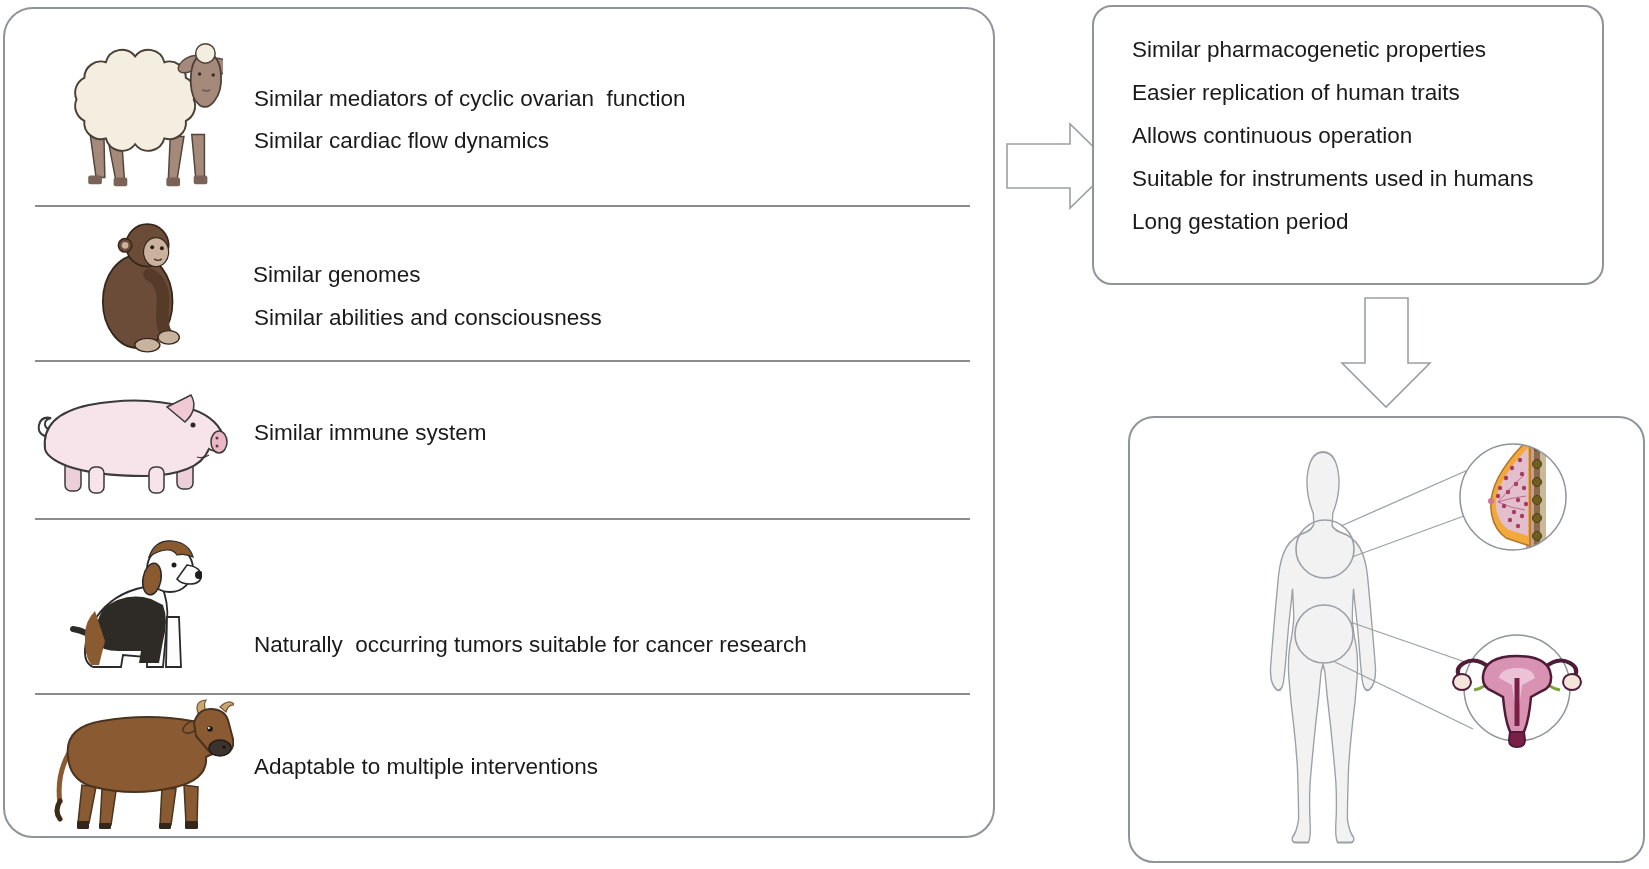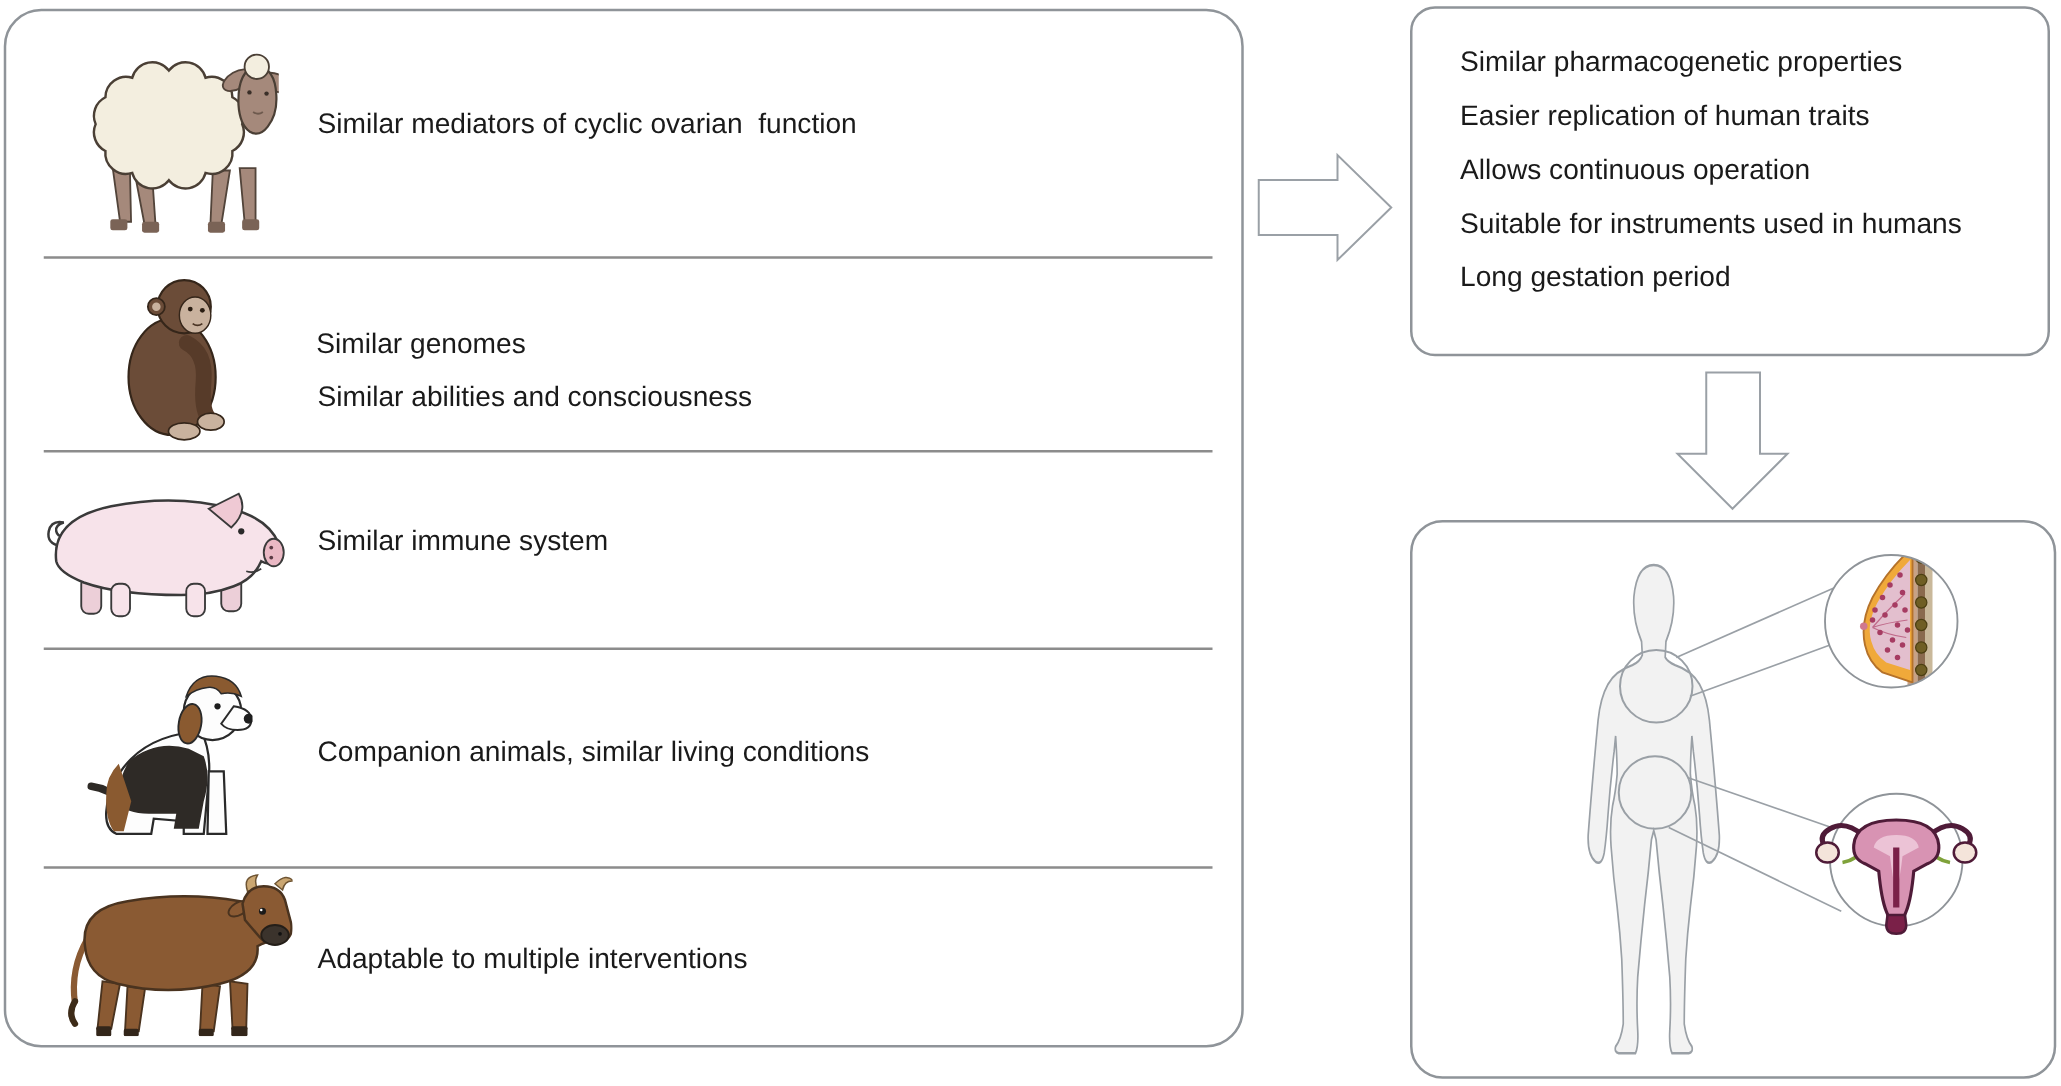--- a/index.html
+++ b/index.html
@@ -1,20 +1,20 @@
 <!DOCTYPE html>
 <html style="--box_border: #8f9499; --divider: #8c8c8c; --text: #1a1a1a; --arrow_outline: #9aa0a6; --human_fill: #f2f2f2; --human_stroke: #9aa0a6; --sheep_wool: #f3eedf; --sheep_skin: #a5897b; --monkey_fur: #6b4c38; --monkey_face: #c9b29e; --pig_skin: #f7e3ea; --pig_snout: #eab8c4; --dog_coat: #fdfdfd; --dog_patch_brown: #8a5a30; --dog_patch_black: #2e2a26; --cow_hide: #8a5a33; --breast_fat: #f0a93a; --breast_gland: #e3bfce; --breast_lobule: #a63c62; --uterus_pink: #d893b3; --uterus_dark: #7a2048; --ovary: #f4e4da; --ligament_green: #7fa23a;"><head>
 <meta charset="utf-8">
 <style>
   html,body{margin:0;padding:0;background:#ffffff;}
   .canvas{position:relative;width:1649px;height:869px;background:#fff;overflow:hidden;
           font-family:"Liberation Sans", sans-serif;color:var(--text,#1a1a1a);}
   .panel{position:absolute;background:#fff;border:2px solid var(--box_border,#8f9499);box-sizing:border-box;}
   .left-panel{left:3px;top:7px;width:992px;height:831px;border-radius:30px;padding-left:12px;}
-  .top-right-panel{left:1128px;top:5px;width:512px;height:280px;border-radius:20px;}
+  .top-right-panel{left:1092px;top:5px;width:512px;height:280px;border-radius:20px;}
   .bottom-right-panel{left:1128px;top:416px;width:517px;height:447px;border-radius:26px;}
   .txt{position:absolute;font-size:22.5px;line-height:28px;white-space:pre;transform:translateY(-50%);
        letter-spacing:0px;color:var(--text,#1a1a1a);}
   .divider{position:absolute;left:30px;width:935px;height:0;border-top:2px solid var(--divider,#8c8c8c);}
   .abs{position:absolute;}
   svg{display:block;}
 </style>
 </head>
 <body>
 
@@ -43,20 +43,21 @@
       <path style="fill:var(--sheep_wool,#f3eedf)" stroke="#4a3f35" stroke-width="2" d="M140,72 A17,17 0 0 1 132,94 A17,17 0 0 1 110,112 A17,17 0 0 1 80,118 A17,17 0 0 1 50,112 A17,17 0 0 1 28,94 A17,17 0 0 1 20,72 A17,17 0 0 1 28,50 A17,17 0 0 1 50,34 A17,17 0 0 1 80,28 A17,17 0 0 1 110,34 A17,17 0 0 1 132,50 A17,17 0 0 1 140,72 Z"></path>
       <ellipse cx="136" cy="36" rx="13" ry="7" transform="rotate(-30 136 36)" style="fill:var(--sheep_skin,#a5897b)" stroke="#52443a" stroke-width="1.5"></ellipse>
       <ellipse cx="168" cy="38" rx="13" ry="7" transform="rotate(22 168 38)" style="fill:var(--sheep_skin,#a5897b)" stroke="#52443a" stroke-width="1.5"></ellipse>
       <path d="M152,24 q15,2 16,24 q1,16 -7,26 q-7,9 -15,4 q-8,-6 -9,-22 q-1,-28 15,-32 z" style="fill:var(--sheep_skin,#a5897b)" stroke="#4a3f35" stroke-width="1.8"></path>
       <circle cx="146" cy="46" r="1.8" fill="#3a2f28"></circle>
         <circle cx="160" cy="47" r="1.8" fill="#3a2f28"></circle>
       <path d="M149,62 q4,3 8,0" stroke="#6e5a4e" stroke-width="1.5" fill="none"></path>
       <circle cx="152" cy="25" r="10" style="fill:var(--sheep_wool,#f3eedf)" stroke="#4a3f35" stroke-width="1.5"></circle>
     </svg>
     <div class="txt" style="left:249px;top:90px">Similar mediators of cyclic ovarian  function</div>
+    <div class="txt" style="left:249px;top:132px">Similar cardiac flow dynamics</div>
 
     <svg class="abs" style="left:92px;top:205px" width="92" height="145" viewBox="0 0 95 145">
       <ellipse cx="42" cy="88" rx="36" ry="48" style="fill:var(--monkey_fur,#6b4c38)" stroke="#35261a" stroke-width="1.8"></ellipse>
       <circle cx="52" cy="30" r="22" style="fill:var(--monkey_fur,#6b4c38)" stroke="#35261a" stroke-width="1.8"></circle>
       <circle cx="29" cy="30" r="7" style="fill:var(--monkey_fur,#6b4c38)" stroke="#35261a" stroke-width="1.5"></circle>
       <circle cx="29" cy="30" r="3.5" style="fill:var(--monkey_face,#c9b29e)"></circle>
       <ellipse cx="61" cy="37" rx="13" ry="15" style="fill:var(--monkey_face,#c9b29e)" stroke="#35261a" stroke-width="1.2"></ellipse>
       <circle cx="57" cy="32" r="2" fill="#2a1d12"></circle>
         <circle cx="67" cy="33" r="2" fill="#2a1d12"></circle>
       <path d="M59,44 q4,3 8,0" stroke="#4a3424" stroke-width="1.4" fill="none"></path>
@@ -89,21 +90,21 @@
       <path d="M100,92 L99,142 L114,142 L112,92 Z" style="fill:var(--dog_coat,#fdfdfd)" stroke="#2a2a2a" stroke-width="1.8"></path>
       <path d="M36,84 q22,-18 48,-10 l12,6 q6,16 0,36 l-4,22 -20,0 2,-12 -22,0 q-18,0 -26,-10 q2,-18 10,-32 z" style="fill:var(--dog_patch_black,#2e2a26)"></path>
       <path d="M18,110 q0,-14 10,-24 l10,30 -6,24 -8,0 q-7,-10 -6,-30 z" style="fill:var(--dog_patch_brown,#8a5a30)"></path>
       <circle cx="103" cy="44" r="23" style="fill:var(--dog_coat,#fdfdfd)" stroke="#2a2a2a" stroke-width="1.8"></circle>
       <path d="M82,32 q6,-18 24,-16 q16,2 20,16 q-8,-4 -16,-2 q-4,-6 -11,-5 q-9,1 -17,7 z" style="fill:var(--dog_patch_brown,#8a5a30)" stroke="#2a2a2a" stroke-width="1.2"></path>
       <ellipse cx="85" cy="54" rx="9" ry="16" transform="rotate(10 85 54)" style="fill:var(--dog_patch_brown,#8a5a30)" stroke="#2a2a2a" stroke-width="1.5"></ellipse>
       <path d="M120,40 q14,2 14,11 q0,8 -11,8 q-9,0 -13,-5 z" style="fill:var(--dog_coat,#fdfdfd)" stroke="#2a2a2a" stroke-width="1.6"></path>
       <circle cx="132" cy="50" r="4" fill="#1e1e1e"></circle>
       <circle cx="107" cy="40" r="2.5" fill="#1e1e1e"></circle>
     </svg>
-    <div class="txt" style="left:249px;top:593px">Companion animals, similar living conditions</div>
+    <div class="txt" style="left:249px;top:636px">Naturally  occurring tumors suitable for cancer research</div>
 
     <svg class="abs" style="left:39px;top:688px" width="190" height="132" viewBox="0 0 190 132">
       <path d="M26,54 q-14,24 -10,52" stroke="var(--cow_hide,#8a5a33)" stroke-width="5" fill="none"></path>
       <path d="M16,104 q-6,10 0,18" stroke="#3d2b18" stroke-width="5" fill="none" stroke-linecap="round"></path>
       <g style="fill:var(--cow_hide,#8a5a33)" stroke="#4a331f" stroke-width="1.5">
         <path d="M38,88 l-4,38 h11 l7,-36 z"></path>
           <path d="M58,92 l-2,36 h11 l5,-34 z"></path>
         <path d="M118,90 l-2,38 h11 l5,-36 z"></path>
           <path d="M140,88 l2,38 h11 l1,-36 z"></path>
       </g>

